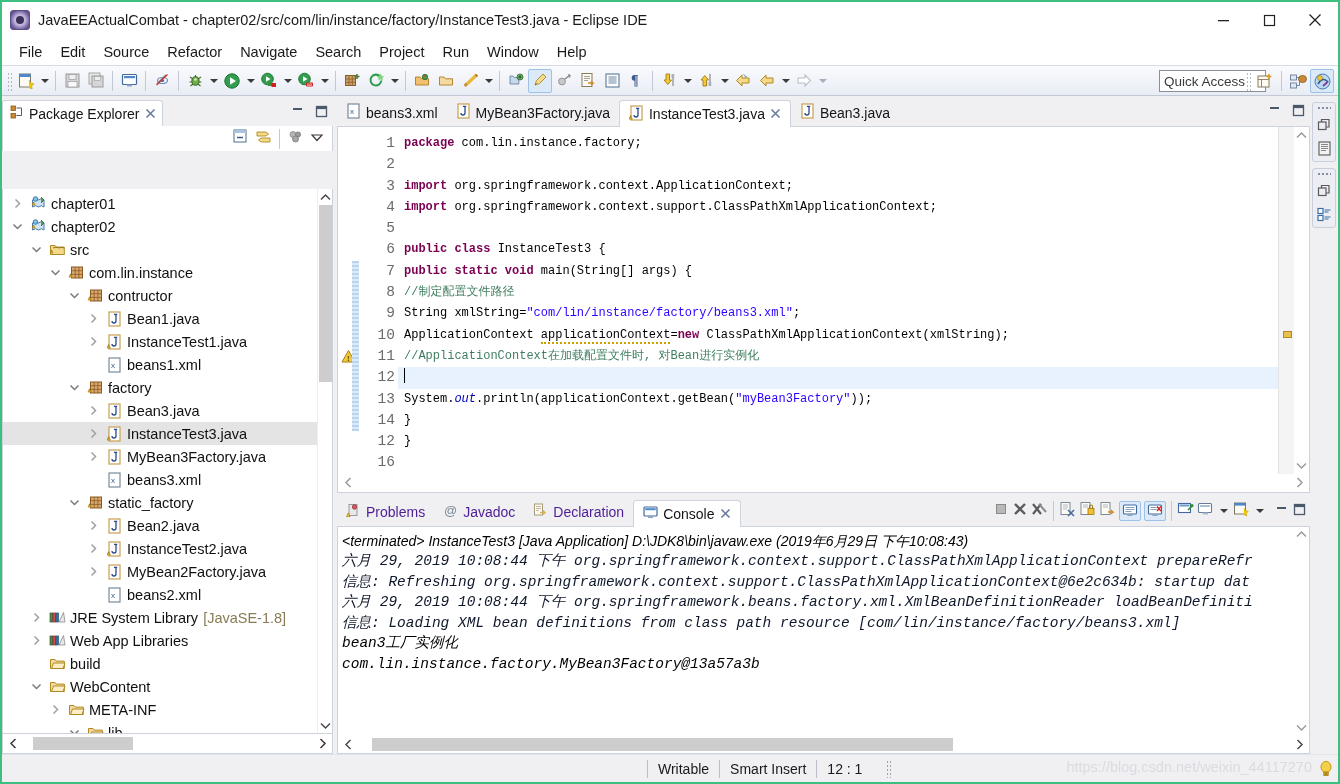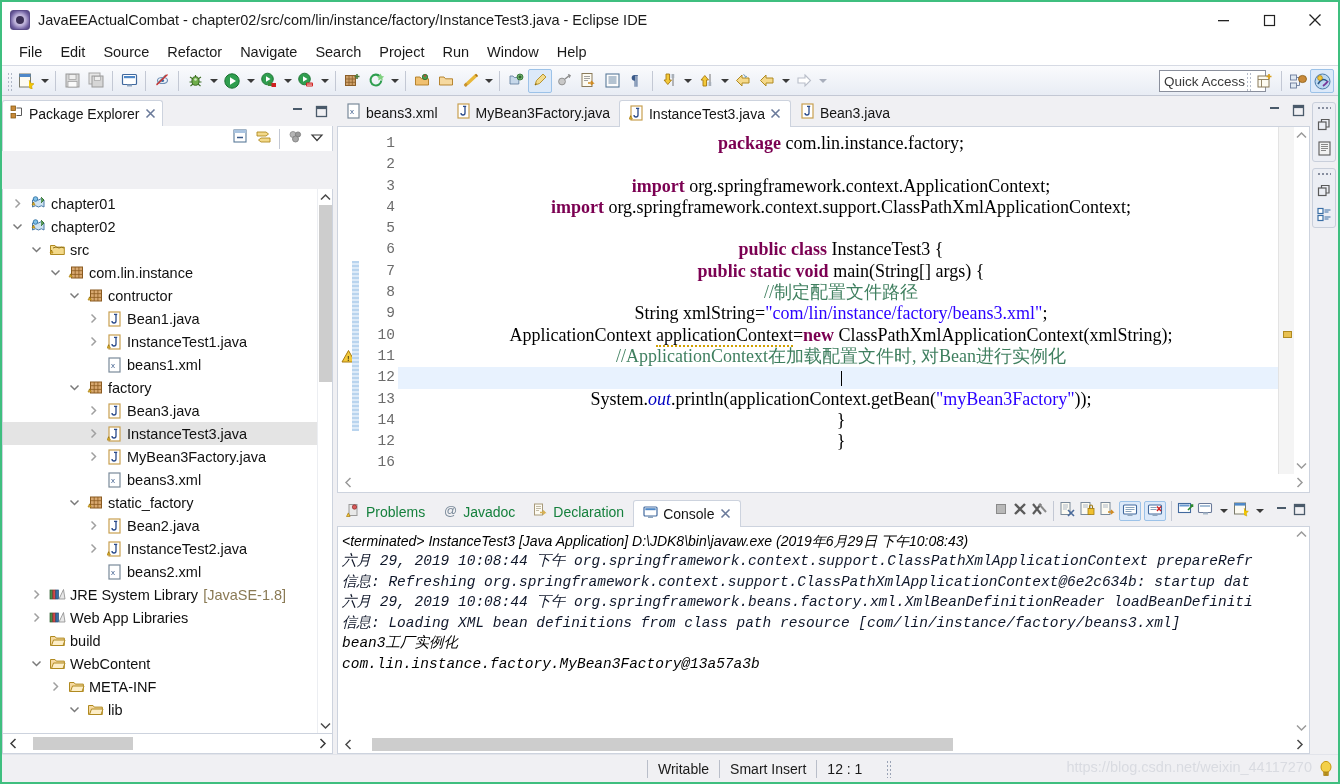--- a/index.html
+++ b/index.html
@@ -259,25 +259,24 @@
     font-family: "Liberation Mono", monospace;
     font-size: 14.5px;
     color: #6b6b6b;
     padding-top: 6px;
   }
   .gut-line { height: 21.3px; line-height: 21.3px; position: relative; }
   .codearea {
     flex: 1; min-width: 0;
     position: relative;
     padding-top: 6px;
-    font-family: Liberation Serif, serif;
-    font-size: 18px;
+    font-family: Liberation Mono, monospace;
+    font-size: 12px;
     overflow: hidden;
     white-space: nowrap;
-    text-align: center;
   }
   .cline { height: 21.3px; line-height: 21.3px; padding-left: 6px; }
   .cline.curline { background: #e8f2fe; }
   .kw { color: #7b0052; font-weight: bold; }
   .str { color: #2a00ff; }
   .cmt { color: #3f7f5f; }
   .fld { color: #0000c0; }
   .stat { font-style: italic; }
   .sq { border-bottom: 2px dotted #d0a000; }
   .caret {
@@ -306,21 +305,21 @@
   .console-area { flex: 1; min-height: 0; display: flex; flex-direction: column; }
   .cn-tabbar {
     height: 29px; min-height: 29px;
     display: flex; align-items: flex-end;
     background: #f0f0f3;
     position: relative;
     border-bottom: 1px solid #cdd3de;
   }
   .cn-tab {
     height: 27px; display: flex; align-items: center; gap: 5px;
-    padding: 0 9px; font-size: 14px; color: #15803d;
+    padding: 0 9px; font-size: 14px; color: #4c1d95;
     border-radius: 3px 3px 0 0; white-space: nowrap;
   }
   .cn-tab.active {
     background: #ffffff; color: #141414;
     border-top: 1px solid #cdd3de;
     border-left: 1px solid #cdd3de;
     border-right: 1px solid #cdd3de;
     margin-bottom: -1px; z-index: 2; position: relative;
   }
   .cn-ctrls {
@@ -1011,20 +1010,37 @@
                     <path d="M9 4 v6 a2 2 0 0 1 -4 0" fill="none" stroke="#2a4a8a" stroke-width="1.3"></path>
                     <path d="M7 3.4 h3.2" stroke="#2a4a8a" stroke-width="1.3"></path>
                     <path d="M0 14 l3.4 0 -1.7-3.4 z" fill="#f3c93a" stroke="#a87a10" stroke-width=".7"></path>
                     <text x="1" y="13.9" font-size="3.8" fill="#5a4a10">!</text>
                   </svg>
                 </span>
                 <span>InstanceTest2.java</span>
               </span>
             </div>
             <div class="trow">
+              <span class="twist" style="margin-left: 82px;">
+                <svg width="9" height="11" viewBox="0 0 9 11">
+                  <path d="M2.5 1.5 L6.5 5.5 L2.5 9.5" fill="none" stroke="#a0a0a0" stroke-width="1.5"></path>
+                </svg>
+              </span>
+              <span class="sel-box">
+                <span class="ticon">
+                  <svg width="15" height="16" viewBox="0 0 15 16">
+                    <rect x="2" y="1" width="11" height="14" fill="#ffffff" stroke="#c8a050" stroke-width="1.2"></rect>
+                    <path d="M9 4 v6 a2 2 0 0 1 -4 0" fill="none" stroke="#2a4a8a" stroke-width="1.3"></path>
+                    <path d="M7 3.4 h3.2" stroke="#2a4a8a" stroke-width="1.3"></path>
+                  </svg>
+                </span>
+                <span>MyBean2Factory.java</span>
+              </span>
+            </div>
+            <div class="trow">
               <span class="twist" style="margin-left: 82px;"></span>
               <span class="sel-box">
                 <span class="ticon">
                   <svg width="15" height="16" viewBox="0 0 15 16">
                     <rect x="2" y="1" width="11" height="14" fill="#ffffff" stroke="#7a8a9a" stroke-width="1.2"></rect>
                     <text x="4" y="11" font-family="Liberation Sans, sans-serif" font-size="8" fill="#3a5a8a">x</text>
                   </svg>
                 </span>
                 <span>beans2.xml</span>
               </span>

